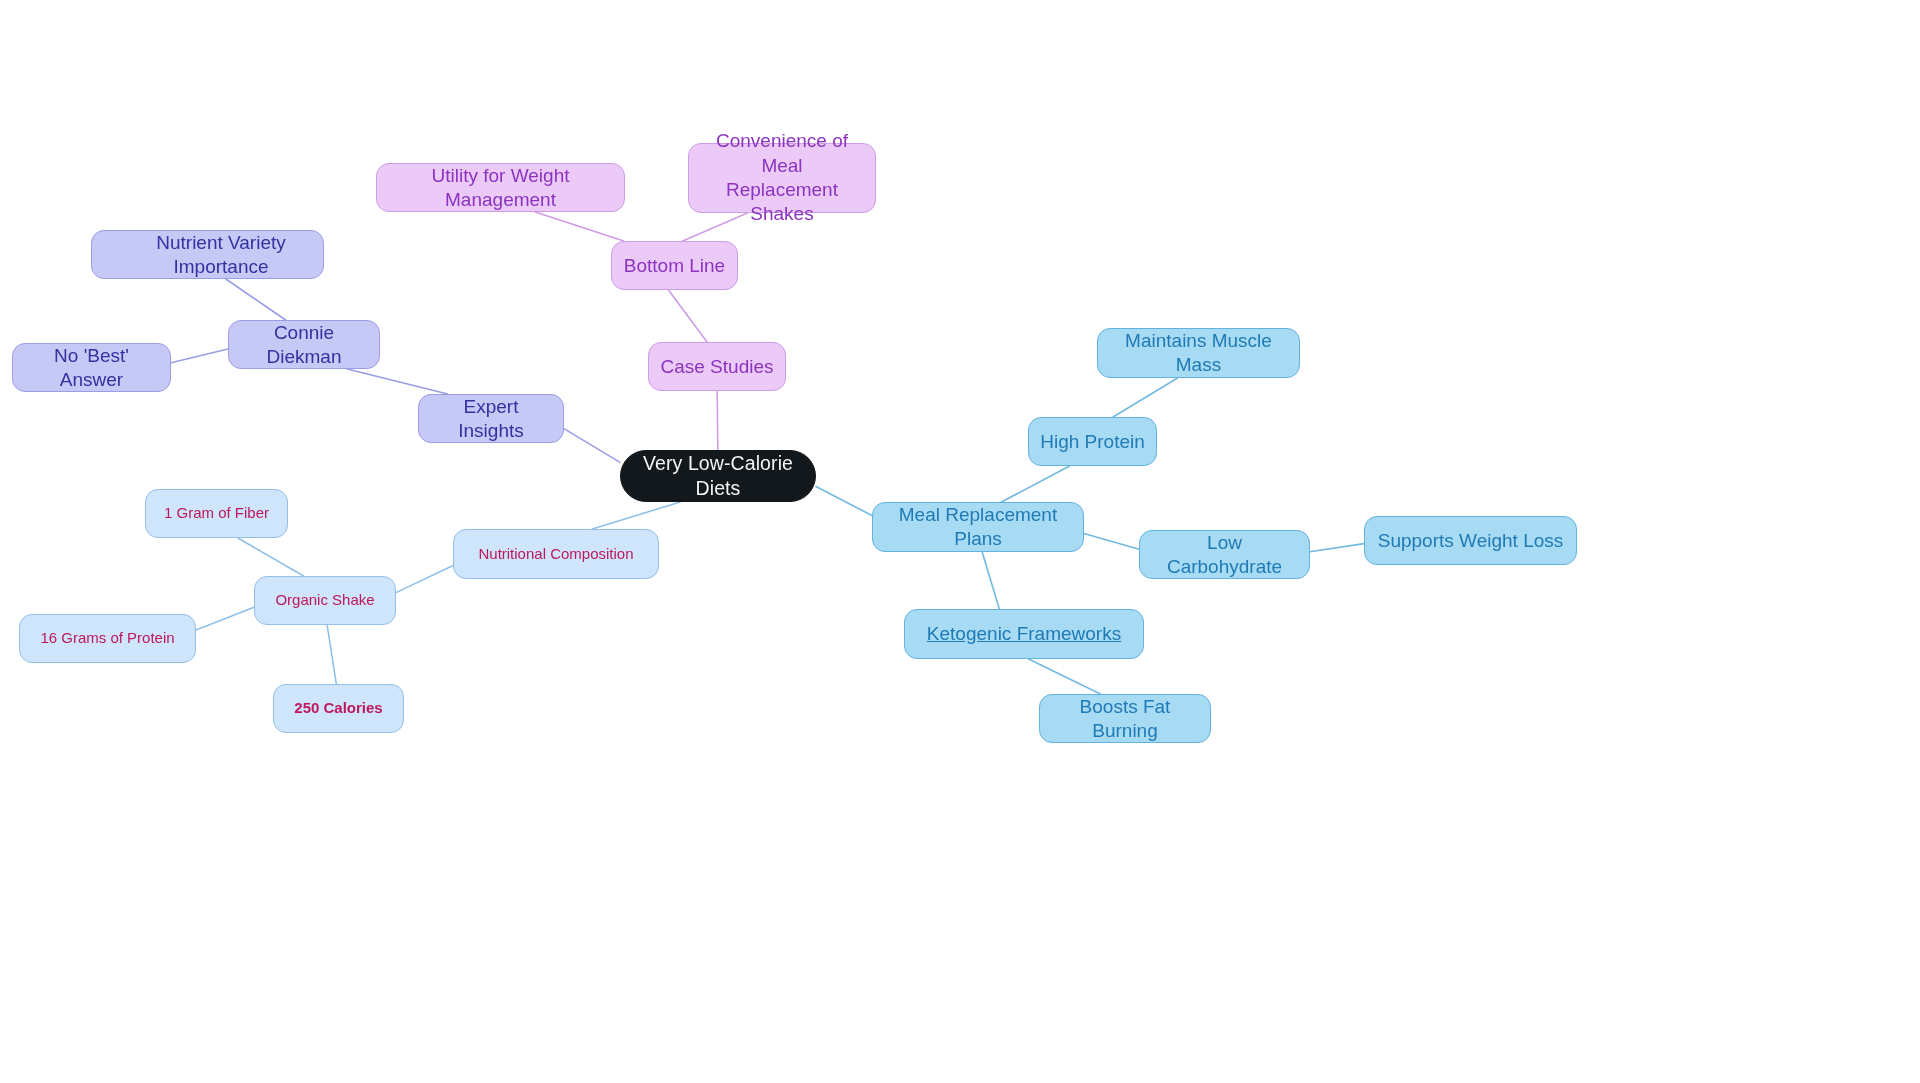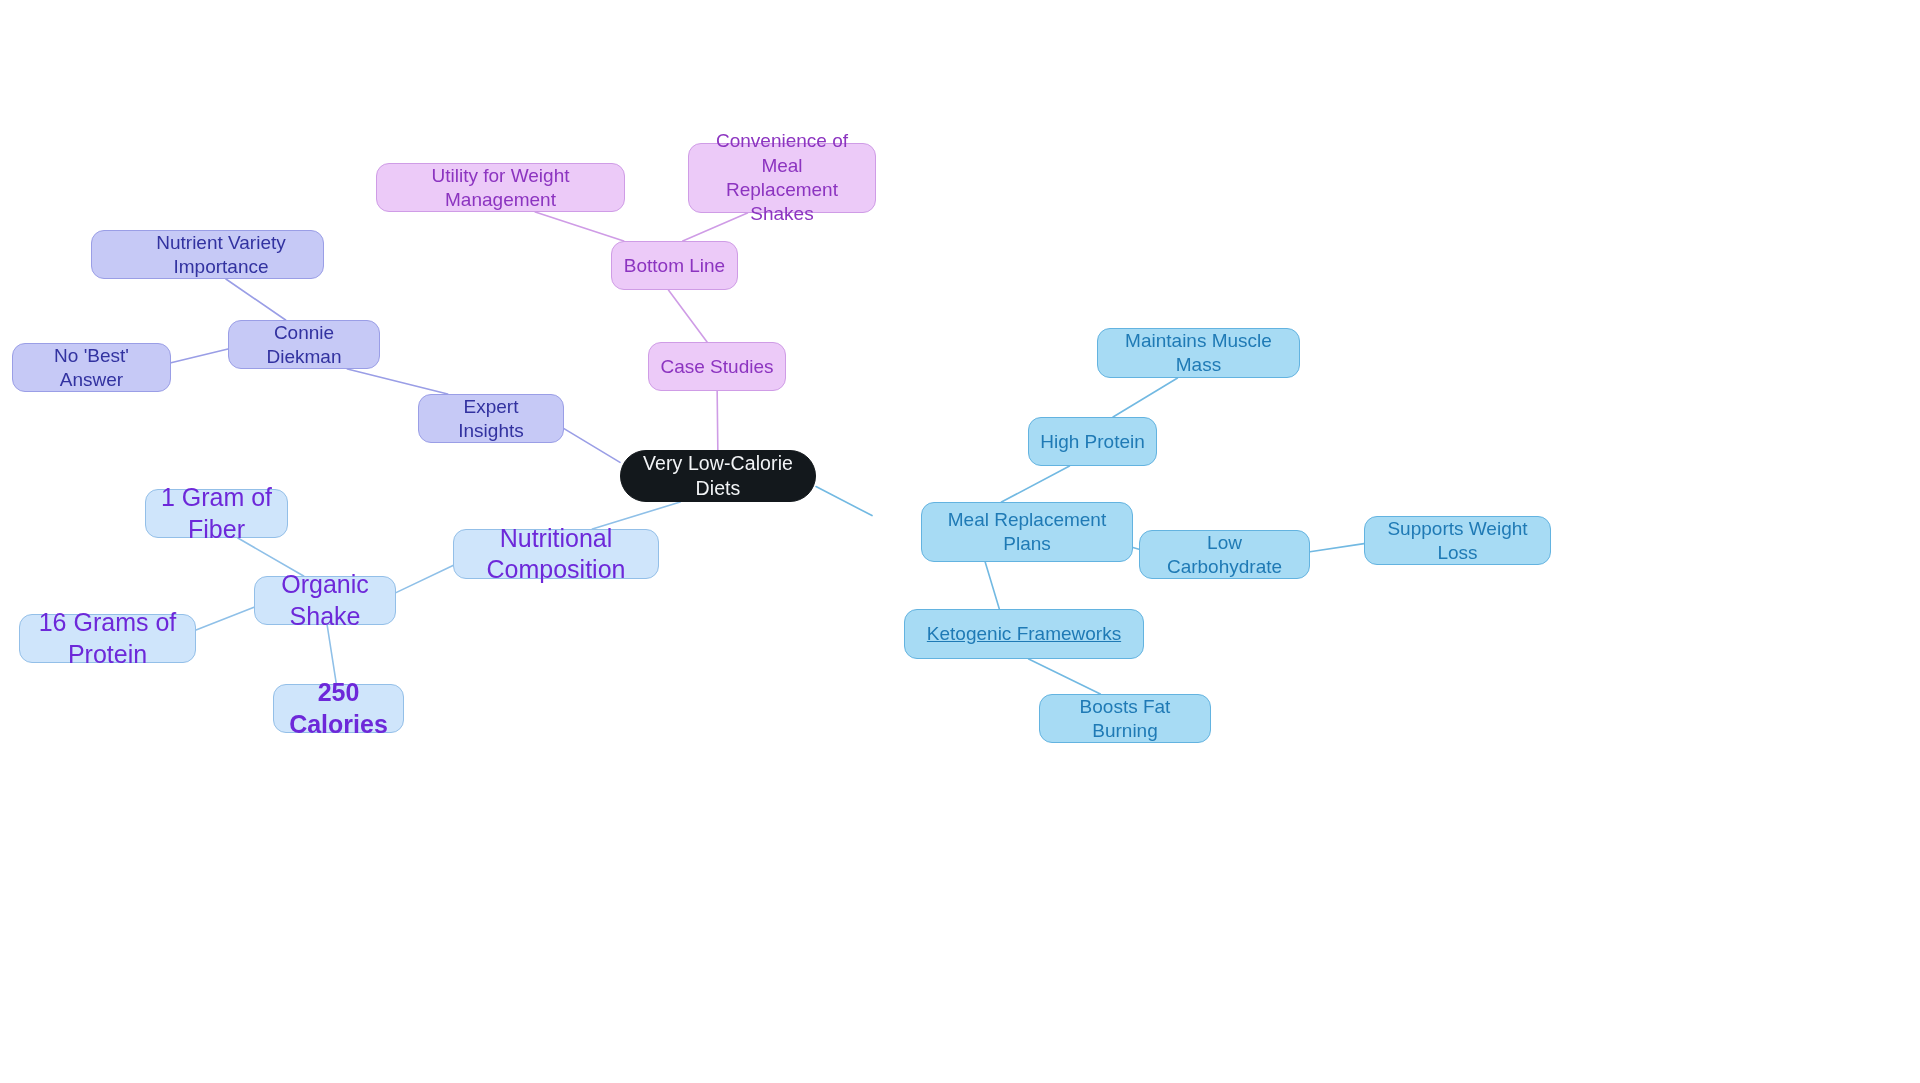--- a/index.html
+++ b/index.html
@@ -49,22 +49,22 @@
   }
   .node.blue-deep {
     background: #a7dbf4;
     border-color: #63b3e0;
     color: #1f7ab5;
     font-size: 19px;
   }
   .node.blue-pale {
     background: #cfe5fb;
     border-color: #93bfe8;
-    color: #6d28d9;
-    font-size: 25px;
+    color: #be185d;
+    font-size: 15px;
   }
   .node.periwinkle {
     background: #c6c9f6;
     border-color: #9a9ee6;
     color: #3232a0;
     font-size: 19px;
   }
   .node.orchid {
     background: #eccaf8;
     border-color: #cf9ce6;
@@ -96,25 +96,25 @@
       <line x1="447.66148648648647" y1="394" x2="347.33851351351353" y2="369" stroke="#9a9ee6" stroke-width="1.6" stroke-linecap="round"></line>
       <line x1="285.6113888888889" y1="320" x2="225.88861111111112" y2="279" stroke="#9a9ee6" stroke-width="1.6" stroke-linecap="round"></line>
       <line x1="228" y1="349.02423529411766" x2="171" y2="362.76741176470586" stroke="#9a9ee6" stroke-width="1.6" stroke-linecap="round"></line>
       <line x1="717.8337899543379" y1="450" x2="717.1566210045662" y2="391" stroke="#cf9ce6" stroke-width="1.6" stroke-linecap="round"></line>
       <line x1="707.0665841584158" y1="342" x2="668.4334158415842" y2="290" stroke="#cf9ce6" stroke-width="1.6" stroke-linecap="round"></line>
       <line x1="623.7602564102564" y1="241" x2="535.2397435897436" y2="212" stroke="#cf9ce6" stroke-width="1.6" stroke-linecap="round"></line>
       <line x1="682.706" y1="241" x2="747.42" y2="213" stroke="#cf9ce6" stroke-width="1.6" stroke-linecap="round"></line>
     </svg>
   <div id="node-layer">
       <div class="node root" style="left: 620px; top: 450px; width: 196px; height: 52px;">Very Low-Calorie Diets</div>
-      <div class="node blue-deep" style="left: 921px; top: 502px; width: 212px; height: 60px;">Meal Replacement Plans</div>
+      <div class="node blue-deep" style="left: 872px; top: 502px; width: 212px; height: 50px;">Meal Replacement Plans</div>
       <div class="node blue-deep" style="left: 1028px; top: 417px; width: 129px; height: 49px;">High Protein</div>
       <div class="node blue-deep" style="left: 1097px; top: 328px; width: 203px; height: 50px;">Maintains Muscle Mass</div>
       <div class="node blue-deep" style="left: 1139px; top: 530px; width: 171px; height: 49px;">Low Carbohydrate</div>
-      <div class="node blue-deep" style="left: 1364px; top: 516px; width: 187px; height: 49px;">Supports Weight Loss</div>
+      <div class="node blue-deep" style="left: 1364px; top: 516px; width: 213px; height: 49px;">Supports Weight Loss</div>
       <div class="node blue-deep" style="left: 904px; top: 609px; width: 240px; height: 50px; text-decoration: underline;">Ketogenic Frameworks</div>
       <div class="node blue-deep" style="left: 1039px; top: 694px; width: 172px; height: 49px;">Boosts Fat Burning</div>
       <div class="node blue-pale" style="left: 453px; top: 529px; width: 206px; height: 50px;">Nutritional Composition</div>
       <div class="node blue-pale" style="left: 254px; top: 576px; width: 142px; height: 49px;">Organic Shake</div>
       <div class="node blue-pale" style="left: 145px; top: 489px; width: 143px; height: 49px;">1 Gram of Fiber</div>
       <div class="node blue-pale" style="left: 19px; top: 614px; width: 177px; height: 49px;">16 Grams of Protein</div>
       <div class="node blue-pale" style="left: 273px; top: 684px; width: 131px; height: 49px; font-weight: bold;">250 Calories</div>
       <div class="node periwinkle" style="left: 418px; top: 394px; width: 146px; height: 49px;">Expert Insights</div>
       <div class="node periwinkle" style="left: 228px; top: 320px; width: 152px; height: 49px;">Connie Diekman</div>
       <div class="node periwinkle" style="left: 91px; top: 230px; width: 233px; height: 49px; padding-left: 37px;">Nutrient Variety Importance</div>

